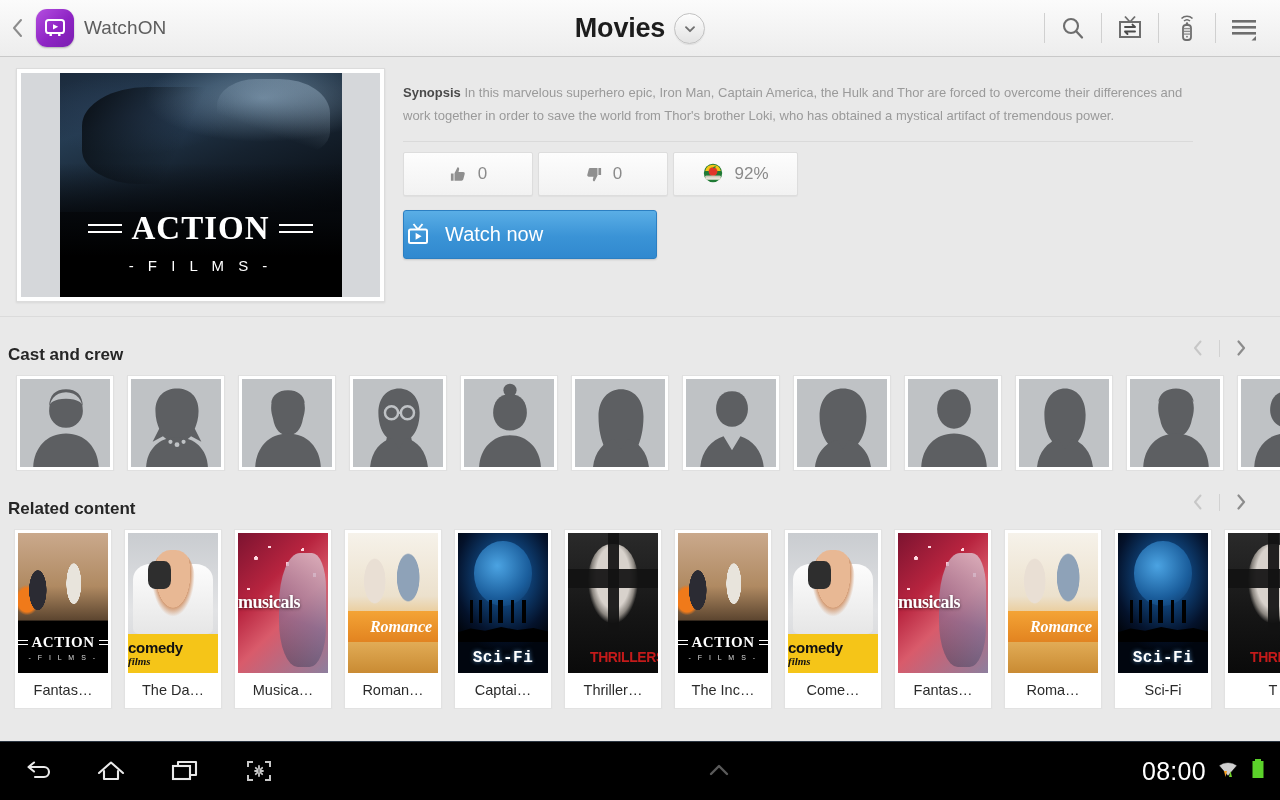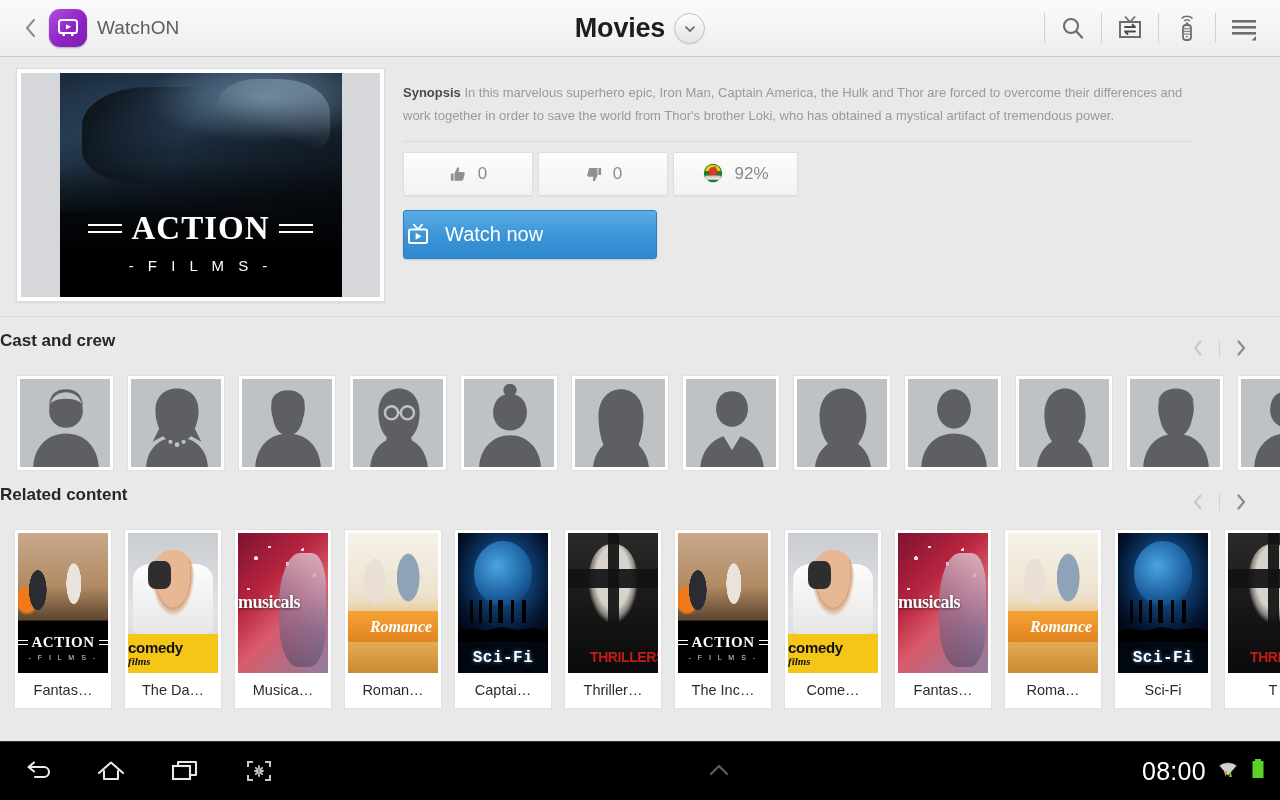--- a/index.html
+++ b/index.html
@@ -17,21 +17,21 @@
       repeating-linear-gradient(45deg, rgba(0,0,0,0.018) 0 1px, rgba(255,255,255,0) 1px 3px);
   }
 
   
   .header {
     position: relative; height: 57px; width: 100%;
     background: linear-gradient(to bottom, #fbfbfb 0%, #f4f4f4 50%, #ededed 100%);
     border-bottom: 1px solid #c9c9c9;
     display: flex; align-items: center;
   }
-  .hdr-left { display: flex; align-items: center; padding-left: 23px; gap: 10px; }
+  .hdr-left { display: flex; align-items: center; padding-left: 10px; gap: 10px; }
   .back-chevron {
     width: 16px; height: 26px; position: relative; cursor: pointer;
   }
   .back-chevron svg { display: block; }
   .app-icon {
     width: 38px; height: 38px; border-radius: 11px;
     background: linear-gradient(135deg, #b44ee0 0%, #8e24c4 55%, #7a1fb0 100%);
     display: flex; align-items: center; justify-content: center;
     box-shadow: 0 1px 2px rgba(0,0,0,0.28);
   }
@@ -149,22 +149,22 @@
     background: linear-gradient(to bottom, #5aaee6 0%, #3a93d6 55%, #3189cf 100%);
     border: 1px solid #2c7fc2; border-radius: 3px;
     display: flex; align-items: center; justify-content: flex-start; gap: 13px;
     color: #fff; font-size: 20px; cursor: pointer;
     box-shadow: 0 1px 2px rgba(0,0,0,.15);
   }
 
   
   .sect-div { height: 1px; background: #dbdbdb; margin: 14px 0 0 0; }
   .sect-head {
-    display: flex; align-items: flex-start;
-    padding: 14px 18px 10px 0;
+    display: flex; align-items: flex-end;
+    padding: 14px 18px 10px 8px;
   }
   .sect-title { font-size: 17px; font-weight: bold; color: #262626; }
   .pager { margin-left: auto; display: flex; align-items: center; gap: 0; }
   .pg-btn { width: 42px; height: 34px; display: flex; align-items: center; justify-content: center; cursor: pointer; }
   .pg-sep { width: 1px; height: 17px; background: #d2d2d2; }
 
   
   .cast-strip { display: flex; gap: 13px; padding: 0 0 0 16px; overflow: hidden; }
   .cast-card {
     flex: 0 0 98px; height: 96px; background: #fff;

